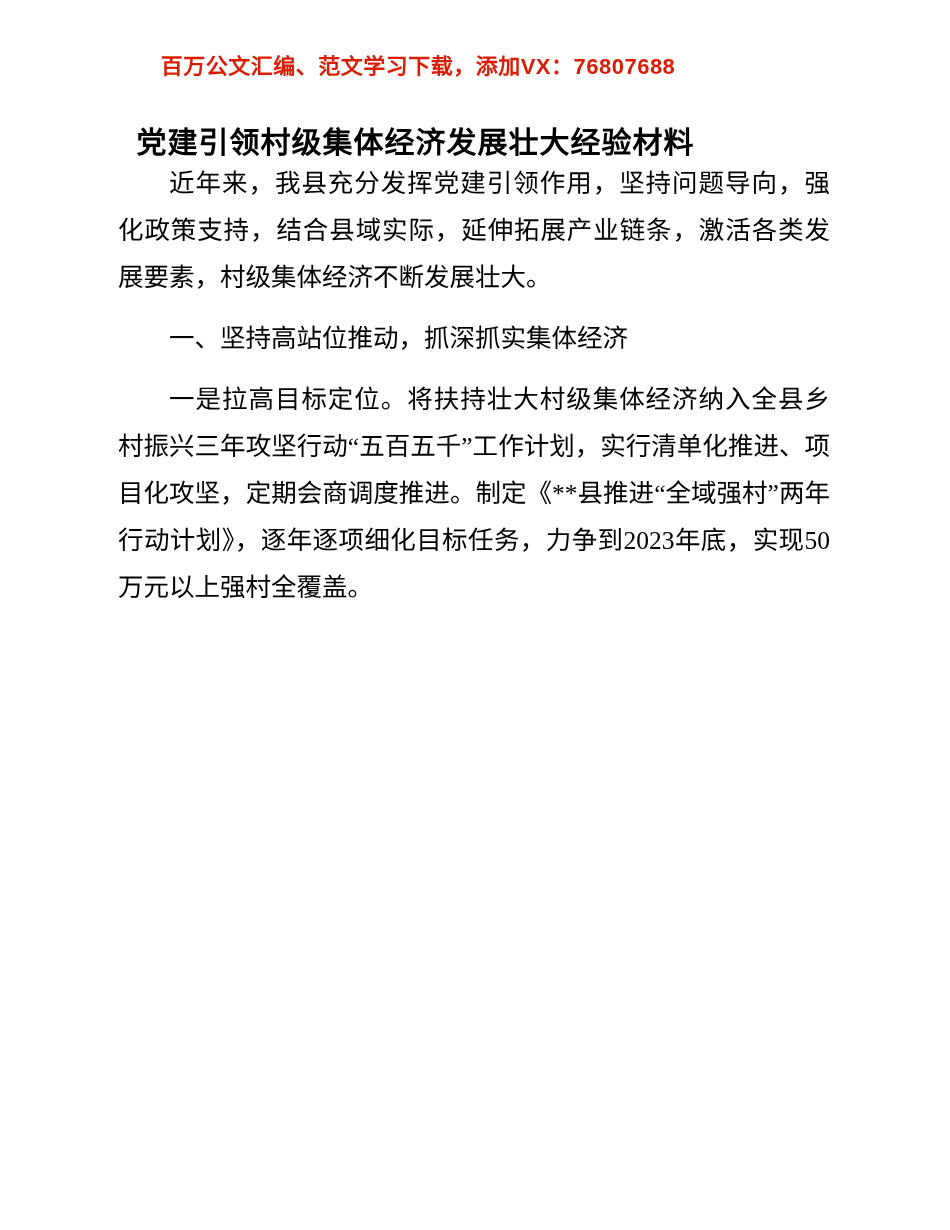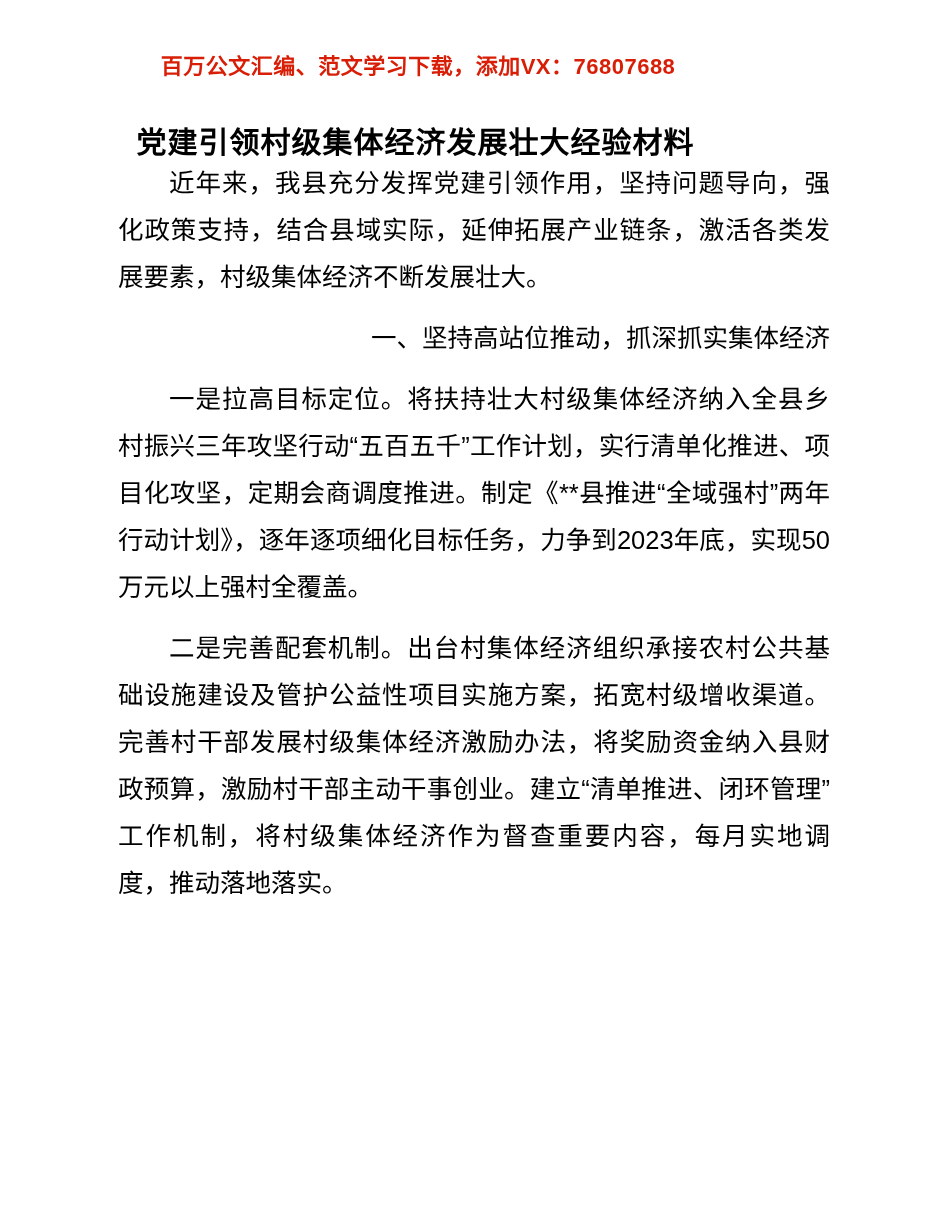--- a/index.html
+++ b/index.html
@@ -54,43 +54,41 @@
     left: 118px;
     width: 712px;
   }
   p.para {
     margin: 0 0 14px 0;
     font-size: 25.5px;
     line-height: 47px;
     text-align: justify;
     text-justify: inter-ideograph;
     text-indent: 2em;
-    font-family: Liberation Sans, sans-serif;
+    font-family: Liberation Serif, serif;
     color: #000;
     font-weight: normal;
   }
   p.heading {
     margin: 0 0 14px 0;
     font-size: 25.5px;
     line-height: 47px;
     text-indent: 2em;
     font-family: "Liberation Sans", "DejaVu Sans", sans-serif;
     color: #000;
-    text-align: right;
   }
 </style>
 </head>
 <body>
 
 <div class="page">
 
   <div class="watermark" style="color: rgb(216, 30, 6);">百万公文汇编、范文学习下载，添加VX：76807688</div>
 
   <h1 class="doc-title">党建引领村级集体经济发展壮大经验材料</h1>
 
   <div class="body-wrap">
     <p class="para">近年来，我县充分发挥党建引领作用，坚持问题导向，强化政策支持，结合县域实际，延伸拓展产业链条，激活各类发展要素，村级集体经济不断发展壮大。</p>
     <p class="heading">一、坚持高站位推动，抓深抓实集体经济</p>
     <p class="para">一是拉高目标定位。将扶持壮大村级集体经济纳入全县乡村振兴三年攻坚行动“五百五千”工作计划，实行清单化推进、项目化攻坚，定期会商调度推进。制定《**县推进“全域强村”两年行动计划》，逐年逐项细化目标任务，力争到2023年底，实现50万元以上强村全覆盖。</p>
-    <p class="para">二是完善配套机制。出台村集体经济组织承接农村公共基础设施建设及管护公益性项目实施方案，拓宽村级增收渠道。完善村干部发展村级集体经济激励办法，将奖励资金纳入县财政预算，激励村干部主动干事创业。建立“清单推进、闭环管理”工作机制，将村级集体经济作为督查重要内容，每月实地调度，推动落地落实。</p>
   </div>
 
 </div>
 
 </body></html>

